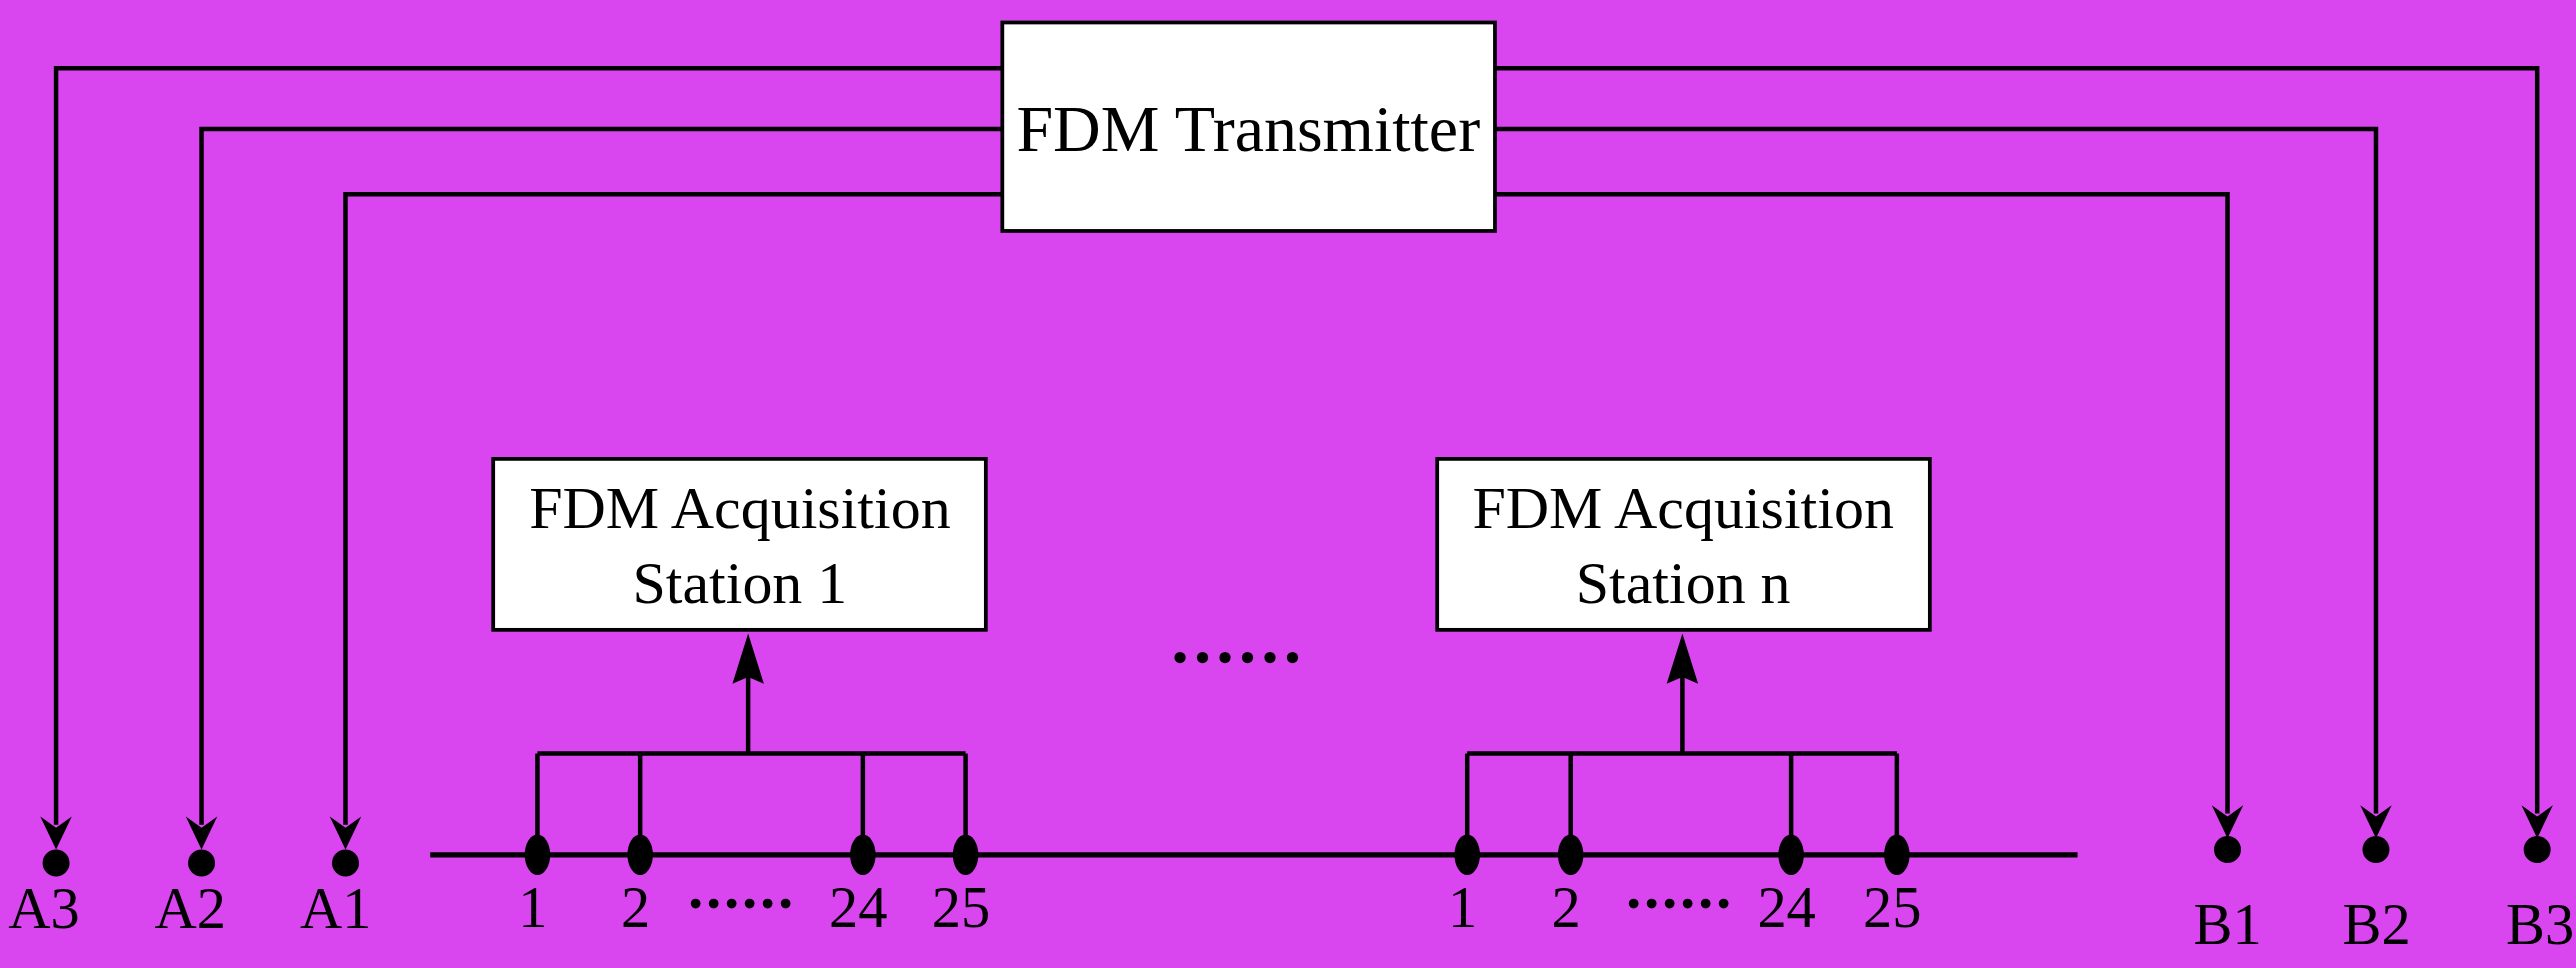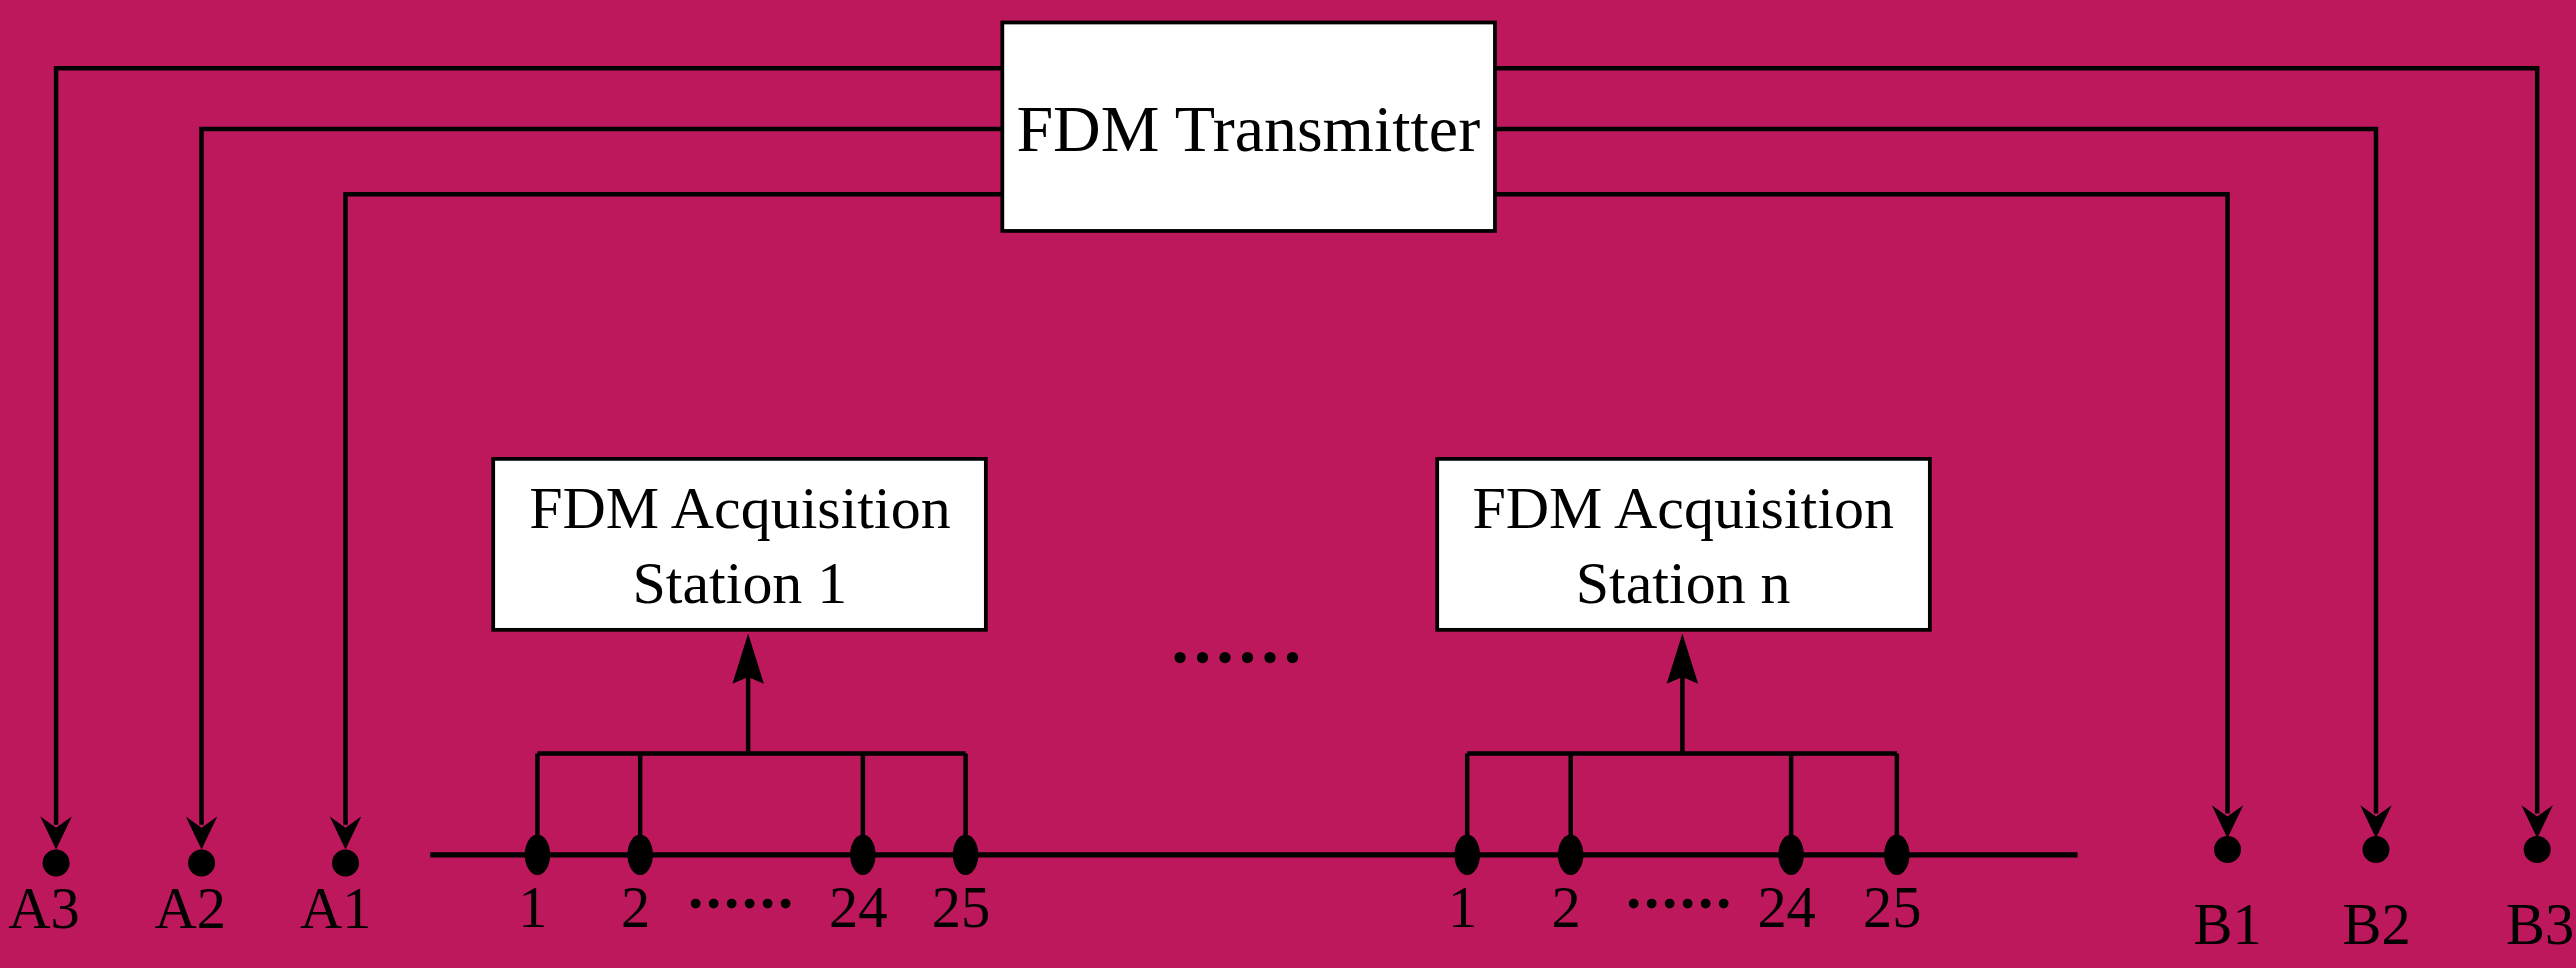--- a/index.html
+++ b/index.html
@@ -3,21 +3,21 @@
 <meta charset="utf-8">
 <style>
   html, body {
     margin: 0;
     padding: 0;
     background: #ffffff;
   }
   .stage {
     width: 2576px;
     height: 968px;
-    background: #be185d;
+    background: #d946ef;
   }
   svg { display: block; }
   .box {
     fill: #ffffff;
     stroke: #000000;
     stroke-width: 5;
   }
   .wire {
     fill: none;
     stroke: #000000;

